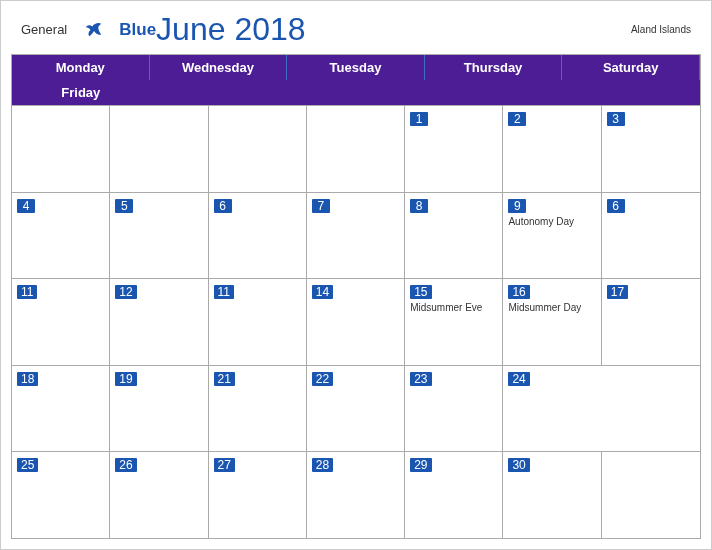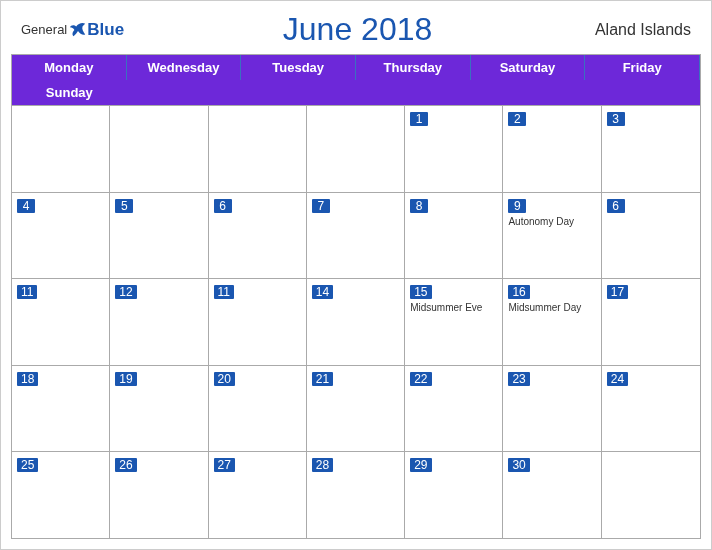--- a/index.html
+++ b/index.html
@@ -25,62 +25,61 @@
       padding: 10px 20px 6px 20px;
     }
     .logo-area {
       display: flex;
       flex-direction: column;
       align-items: flex-start;
     }
     .logo-text {
       display: flex;
       align-items: center;
-      gap: 0;
+      gap: 16px;
     }
     .logo-general {
       font-size: 13px;
       color: #333;
       font-weight: normal;
     }
     .logo-blue {
       font-size: 17px;
       color: #1a56b0;
       font-weight: bold;
     }
     .logo-bird {
       width: 18px;
       height: 18px;
       margin-left: 2px;
     }
     .calendar-title {
       font-size: 32px;
       color: #1a56b0;
       font-weight: normal;
-      text-align: center;
       flex: 1;
     }
     .region-label {
-      font-size: 16px;
+      font-size: 10px;
       color: #333;
       text-align: right;
       min-width: 100px;
     }
     .calendar-grid {
       flex: 1;
       display: flex;
       flex-direction: column;
       border-top: 1px solid #aaa;
       margin: 0 10px 10px 10px;
       border: 1px solid #aaa;
     }
     .day-headers {
       display: grid;
-      grid-template-columns: repeat(6, 1fr);
-      background: #6d28d9;
+      grid-template-columns: repeat(5, 1fr);
+      background: #4c1d95;
     }
     .day-header {
       color: #fff;
       text-align: center;
       padding: 5px 0;
       font-size: 13px;
       font-weight: bold;
       border-right: 1px solid #3a70c0;
     }
     .day-header:last-child {
@@ -149,21 +148,20 @@
   </div>
 
   <div class="calendar-grid">
     <div class="day-headers">
     <div class="day-header">Monday</div>
         <div class="day-header">Wednesday</div>
         <div class="day-header">Tuesday</div>
         <div class="day-header">Thursday</div>
         <div class="day-header">Saturday</div>
         <div class="day-header">Friday</div>
-        <div class="day-header">Sunday</div>
       </div>
     <div class="weeks-container">
     <div class="week-row">
           <div class="day-cell empty-cell"><span class="day-number empty">0</span></div>
           <div class="day-cell empty-cell"><span class="day-number empty">0</span></div>
           <div class="day-cell empty-cell"><span class="day-number empty">0</span></div>
           <div class="day-cell empty-cell"><span class="day-number empty">0</span></div>
           <div class="day-cell"><span class="day-number">1</span></div>
           <div class="day-cell"><span class="day-number">2</span></div>
           <div class="day-cell"><span class="day-number">3</span></div>
@@ -182,21 +180,20 @@
           <div class="day-cell"><span class="day-number">12</span></div>
           <div class="day-cell"><span class="day-number">11</span></div>
           <div class="day-cell"><span class="day-number">14</span></div>
           <div class="day-cell"><span class="day-number">15</span><div class="event-label">Midsummer Eve</div></div>
           <div class="day-cell"><span class="day-number">16</span><div class="event-label">Midsummer Day</div></div>
           <div class="day-cell"><span class="day-number">17</span></div>
         </div>
         <div class="week-row">
           <div class="day-cell"><span class="day-number">18</span></div>
           <div class="day-cell"><span class="day-number">19</span></div>
-          <div class="day-cell"><span class="day-number">20</span></div>
           <div class="day-cell"><span class="day-number">21</span></div>
           <div class="day-cell"><span class="day-number">22</span></div>
           <div class="day-cell"><span class="day-number">23</span></div>
           <div class="day-cell"><span class="day-number">24</span></div>
         </div>
         <div class="week-row">
           <div class="day-cell"><span class="day-number">25</span></div>
           <div class="day-cell"><span class="day-number">26</span></div>
           <div class="day-cell"><span class="day-number">27</span></div>
           <div class="day-cell"><span class="day-number">28</span></div>

